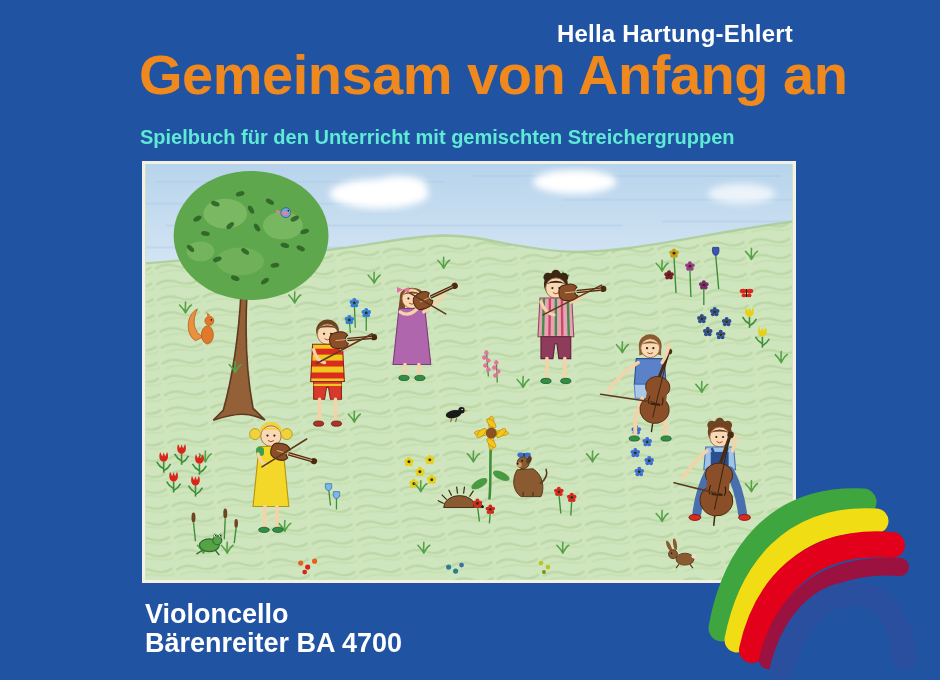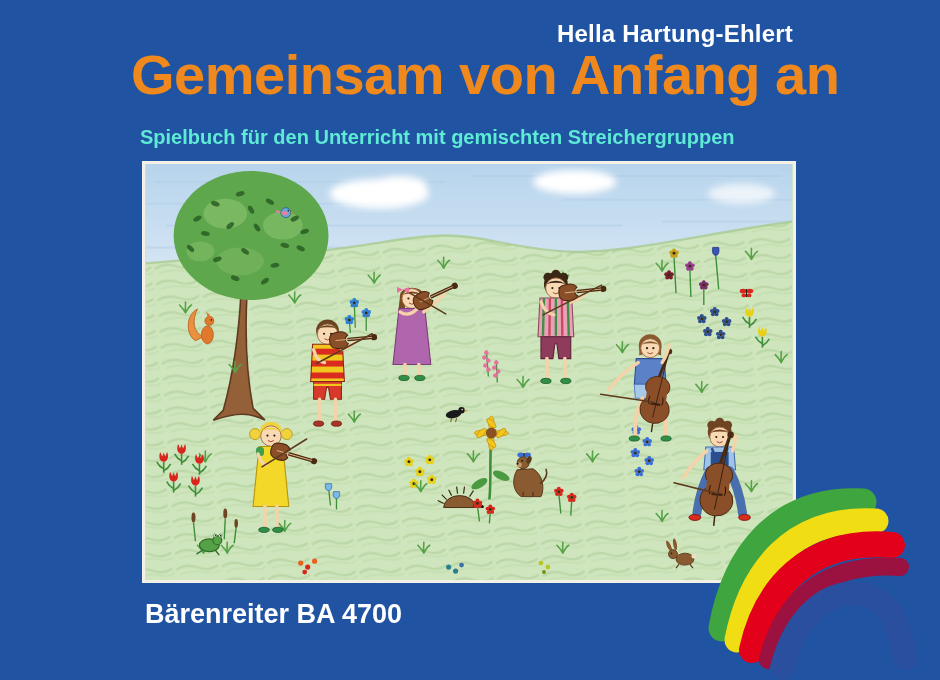--- a/index.html
+++ b/index.html
@@ -7,21 +7,21 @@
     width:940px;height:680px;overflow:hidden;position:relative;
     background:#2153a3;
     font-family:"Liberation Sans", sans-serif;
     -webkit-font-smoothing:antialiased;
   }
   .author{
     position:absolute; top:20px; right:147px;
     color:#ffffff; font-size:24px; font-weight:bold; letter-spacing:0.2px;
   }
   .title{
-    position:absolute; top:46px; left:131px; margin:0;
+    position:absolute; top:46px; left:139px; margin:0;
     color:#f0891d; font-size:56px; font-weight:bold; letter-spacing:-0.5px;
     line-height:1.05; white-space:nowrap;
   }
   .subtitle{
     position:absolute; top:126px; left:140px;
     color:#5eead4; font-size:20px; font-weight:bold; white-space:nowrap;
   }
   .illu{
     position:absolute; left:142px; top:161px; width:648px; height:416px;
     border:3px solid #f3f0e8; background:#cfe5bd; z-index:1;
@@ -506,20 +506,21 @@
       <use href="#cello" transform="translate(-2,52) rotate(6) scale(0.92)"></use>
       <path class="sk" stroke-width="3.6" d="M13,15 C15,9 16,4 16,0"></path>
       <path class="sk" stroke-width="3.6" d="M-13,15 C-22,22 -30,32 -37,42"></path>
       <line class="bow" x1="-46" y1="47" x2="-2" y2="58"></line>
     </g>
   </g>
 </svg>
 </div>
 
 <div class="footer">
+  <div>Violoncello</div>
   <div>Bärenreiter BA 4700</div>
 </div>
 
 <svg class="rainbow" viewBox="0 0 235 212" xmlns="http://www.w3.org/2000/svg">
   <path d="M27,160 C40,88 82,30 168,34" stroke="#3fa53f" stroke-width="27" fill="none" stroke-linecap="round"></path>
   <path d="M42,172 C55,105 96,48 181,53" stroke="#f1dd14" stroke-width="25" fill="none" stroke-linecap="round"></path>
   <path d="M57,182 C70,122 112,70 197,77" stroke="#e2001a" stroke-width="26" fill="none" stroke-linecap="round"></path>
   <path d="M73,192 C86,137 124,94 205,99" stroke="#9b1140" stroke-width="18" fill="none" stroke-linecap="round"></path>
   <path d="M87,200 C100,150 134,116 174,128 C194,134 205,156 210,190" stroke="#2a4f9e" stroke-width="24" fill="none" stroke-linecap="round"></path>
 </svg>

